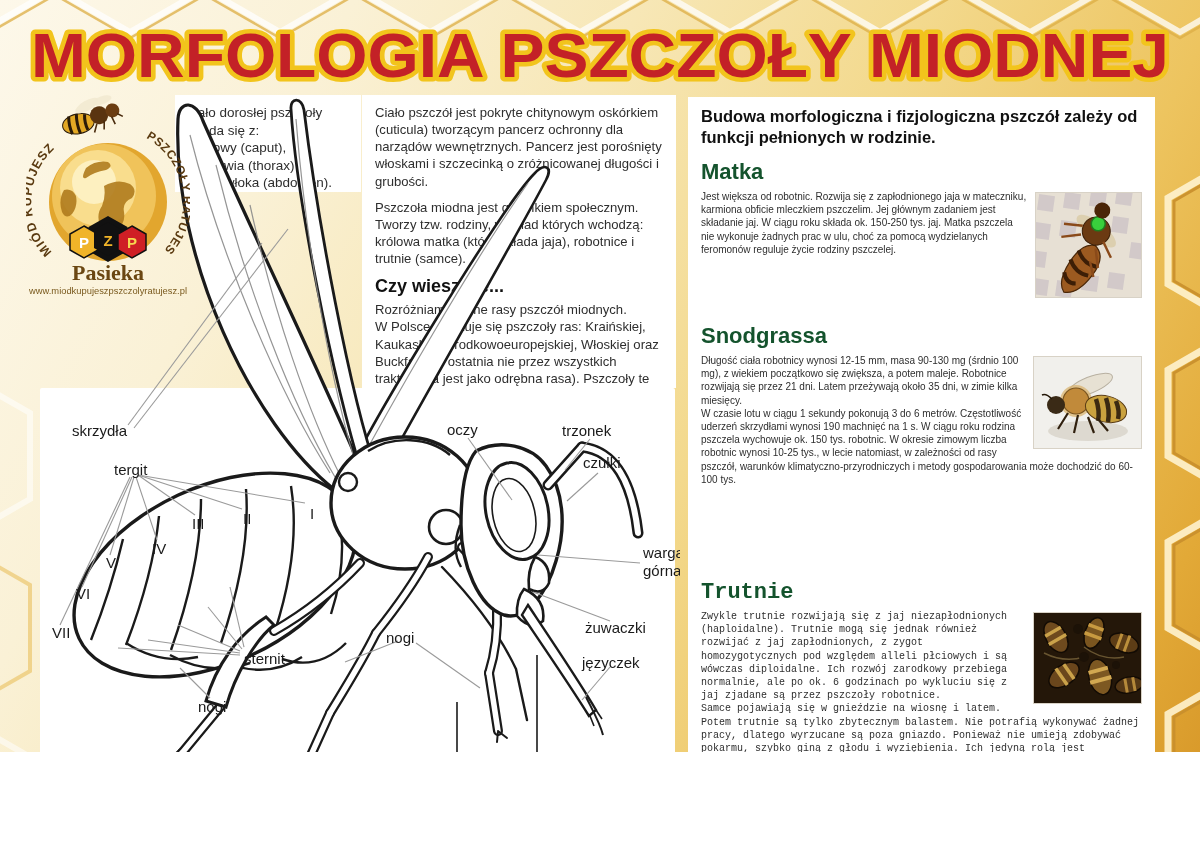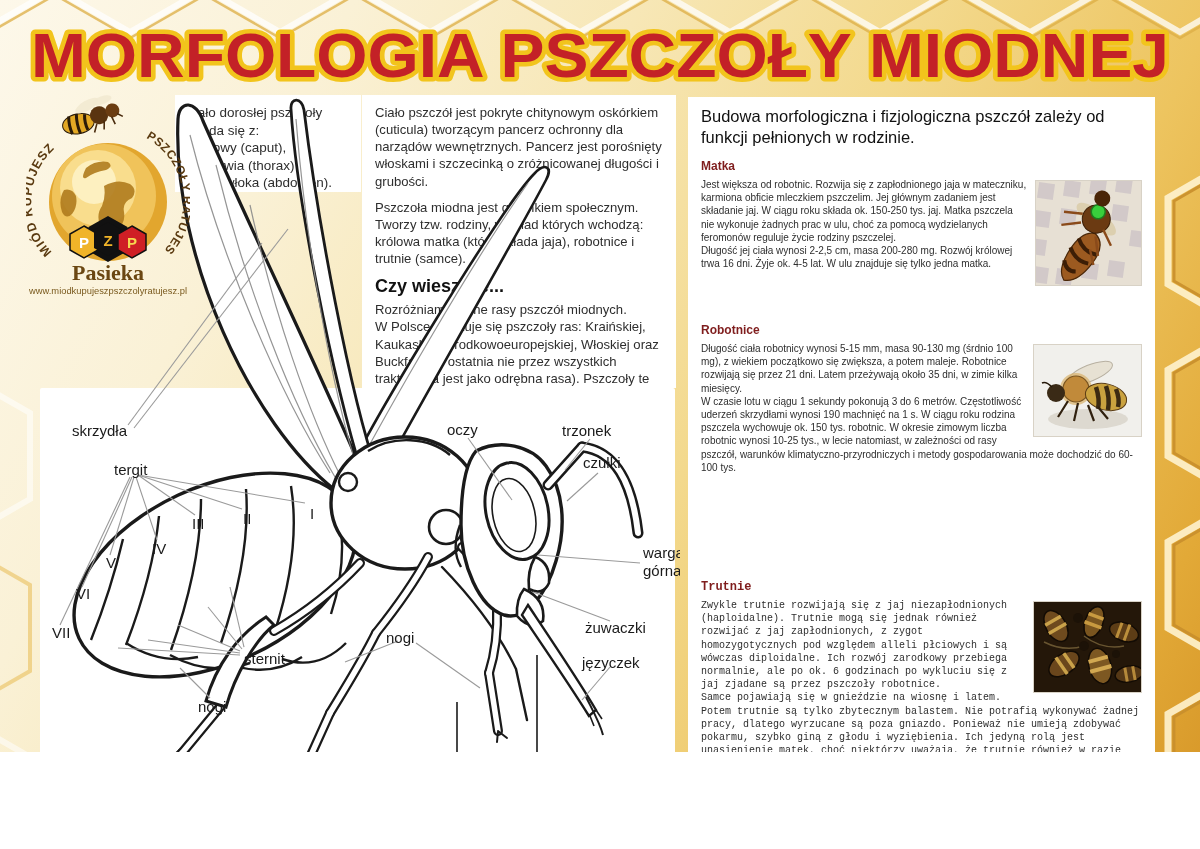--- a/index.html
+++ b/index.html
@@ -12,23 +12,23 @@
   .bg-hex{position:absolute;left:0;top:0;z-index:0;}
   .title-svg{position:absolute;left:25px;top:14px;z-index:3;}
   .panel{position:absolute;background:#ffffff;z-index:2;}
   .intro-box{left:175px;top:95px;width:186px;height:97px;padding:9px 10px;box-sizing:border-box;
     font-size:13.5px;line-height:1.3;color:#2e2e2e;white-space:pre-line;}
   .mid-box{left:362px;top:95px;width:314px;height:293px;padding:9px 13px;box-sizing:border-box;color:#2e2e2e;}
   .mid-box p{margin:0 0 9px 0;font-size:13.1px;line-height:1.31;}
   .mid-box p.tight{margin:0;}
   .mid-box h3{margin:4px 0 4px 0;font-size:18px;color:#111;}
   .right-panel{left:688px;top:97px;width:467px;height:741px;box-sizing:border-box;}
-  .rp-header{position:absolute;left:13px;top:9px;width:440px;font-size:16.5px;font-weight:normal;color:#111;line-height:1.25;}
+  .rp-header{position:absolute;left:13px;top:9px;width:440px;font-size:16.5px;font-weight:bold;color:#111;line-height:1.25;}
   .section{position:absolute;left:13px;width:441px;color:#2e2e2e;}
-  .section h2{margin:0 0 5px 0;font-size:12px;color:#7f1d1d;}
+  .section h2{margin:0 0 5px 0;font-size:22px;color:#14532d;}
   .section p{margin:0;font-size:10px;line-height:1.32;}
   .photo{float:right;margin:2px 0 4px 8px;border:1px solid #d8d2c6;}
   .sec-matka{top:62px;}
   .sec-robotnice{top:226px;}
   .sec-trutnie{top:483px;font-family:Liberation Mono, monospace;}
   .diagram-svg{position:absolute;left:30px;top:95px;z-index:2;}
   .logo-svg{position:absolute;left:26px;top:90px;z-index:3;}
   text{font-family:"Liberation Sans",sans-serif;}
   .serif{font-family:"Liberation Serif",serif;}
 </style>
@@ -349,40 +349,39 @@
           <ellipse cx="50" cy="36" rx="24" ry="9" fill="#d9cba8" opacity="0.85"></ellipse>
           <path d="M58,48 q16,2 16,26 q0,24 -12,30 q-12,-4 -14,-28 q-2,-22 10,-28 z" fill="#9c5a20" stroke="#4a2708" stroke-width="1.2"></path>
           <path d="M48,62 q12,8 24,2 M47,74 q12,8 24,2 M50,88 q8,8 16,2" stroke="#3c1e06" stroke-width="4" fill="none"></path>
           <circle cx="50" cy="36" r="14" fill="#6b3a12" stroke="#3a1d06" stroke-width="1"></circle>
           <circle cx="47" cy="29" r="7" fill="#39cf3c" stroke="#1d7d1f" stroke-width="1.5"></circle>
           <circle cx="42" cy="16" r="8" fill="#4a2508"></circle>
           <path d="M36,40 l-16,10 M40,48 l-14,14 M62,40 l16,8 M60,50 l14,14 M64,64 l12,10" stroke="#8a4a1a" stroke-width="2.4" fill="none"></path>
         </g>
       </svg>
       <p>Jest większa od robotnic. Rozwija się z zapłodnionego jaja w mateczniku, karmiona obficie mleczkiem pszczelim. Jej głównym zadaniem jest składanie jaj. W ciągu roku składa ok. 150-250 tys. jaj. Matka pszczela nie wykonuje żadnych prac w ulu, choć za pomocą wydzielanych feromonów reguluje życie rodziny pszczelej.</p>
-      <p>Długość jej ciała wynosi 2-2,5 cm, masa 200-280 mg. Rozwój królowej trwa 16 dni. Żyje ok. 4-5 lat. W ulu znajduje się tylko jedna matka.</p>
     </div>
 
     <div class="section sec-robotnice">
-      <h2>Robotnice</h2>
+      <h2>Snodgrassa</h2>
       <svg class="photo" width="107" height="91" viewBox="0 0 107 91">
         <rect width="107" height="91" fill="#f1f0ec"></rect>
         <ellipse cx="54" cy="74" rx="40" ry="10" fill="#ddd9d0"></ellipse>
         <g>
           <ellipse cx="56" cy="28" rx="24" ry="8" transform="rotate(-22 56 28)" fill="#e7e1d2" stroke="#b5ad9d" stroke-width="1" opacity="0.95"></ellipse>
           <circle cx="42" cy="44" r="16" fill="#d9b06a" opacity="0.7"></circle>
           <circle cx="42" cy="44" r="13" fill="#c18a3a" stroke="#7a5520" stroke-width="1.2"></circle>
           <ellipse cx="72" cy="52" rx="21" ry="13" transform="rotate(14 72 52)" fill="#caa23f" stroke="#5a3c14" stroke-width="1"></ellipse>
           <path d="M62,42 q4,12 2,22 M72,41 q4,12 2,24 M82,44 q4,10 2,18" stroke="#3b2a12" stroke-width="4.5" fill="none"></path>
           <circle cx="22" cy="48" r="9" fill="#3a2a16"></circle>
           <path d="M18,42 q-6,-6 -10,-4" stroke="#241708" stroke-width="1.6" fill="none"></path>
           <path d="M34,56 l-10,16 M44,58 l-4,18 M54,60 l6,16 M64,62 l10,12" stroke="#30200e" stroke-width="2.2" fill="none"></path>
         </g>
       </svg>
-      <p>Długość ciała robotnicy wynosi 5-15 mm, masa 90-130 mg (śrdnio 100 mg), z wiekiem początkowo się zwiększa, a potem maleje. Robotnice rozwijają się przez 21 dni. Latem przeżywają około 35 dni, w zimie kilka miesięcy.</p>
+      <p>Długość ciała robotnicy wynosi 12-15 mm, masa 90-130 mg (śrdnio 100 mg), z wiekiem początkowo się zwiększa, a potem maleje. Robotnice rozwijają się przez 21 dni. Latem przeżywają około 35 dni, w zimie kilka miesięcy.</p>
       <p>W czasie lotu w ciągu 1 sekundy pokonują 3 do 6 metrów. Częstotliwość uderzeń skrzydłami wynosi 190 machnięć na 1 s. W ciągu roku rodzina pszczela wychowuje ok. 150 tys. robotnic. W okresie zimowym liczba robotnic wynosi 10-25 tys., w lecie natomiast, w zależności od rasy pszczół, warunków klimatyczno-przyrodniczych i metody gospodarowania może dochodzić do 60-100 tys.</p>
     </div>
 
     <div class="section sec-trutnie">
       <h2>Trutnie</h2>
       <svg class="photo" width="107" height="90" viewBox="0 0 107 90">
         <rect width="107" height="90" fill="#241709"></rect>
         <g>
           <g transform="rotate(-30 22 24)">
               <ellipse cx="22" cy="24" rx="10" ry="17" fill="#6e4a1e" stroke="#120b04" stroke-width="1.5"></ellipse>

